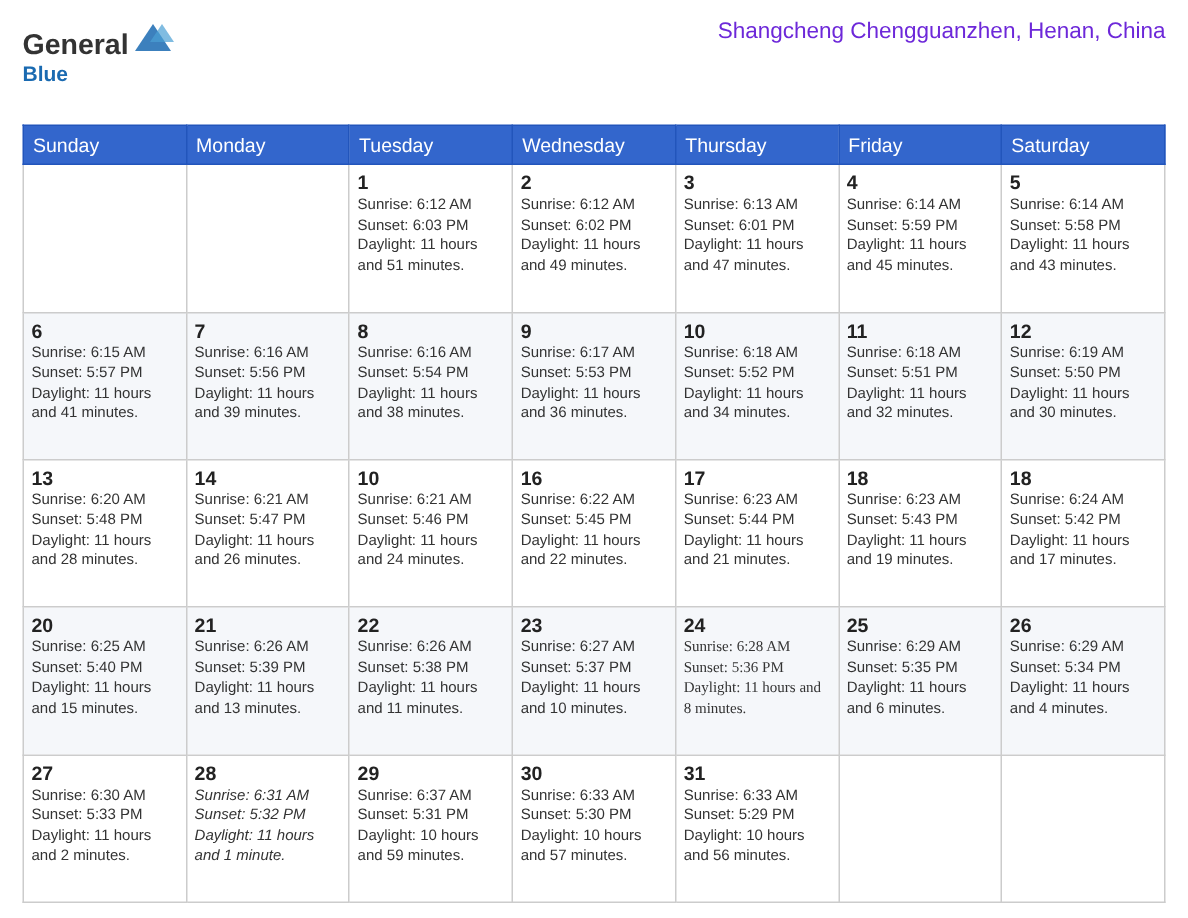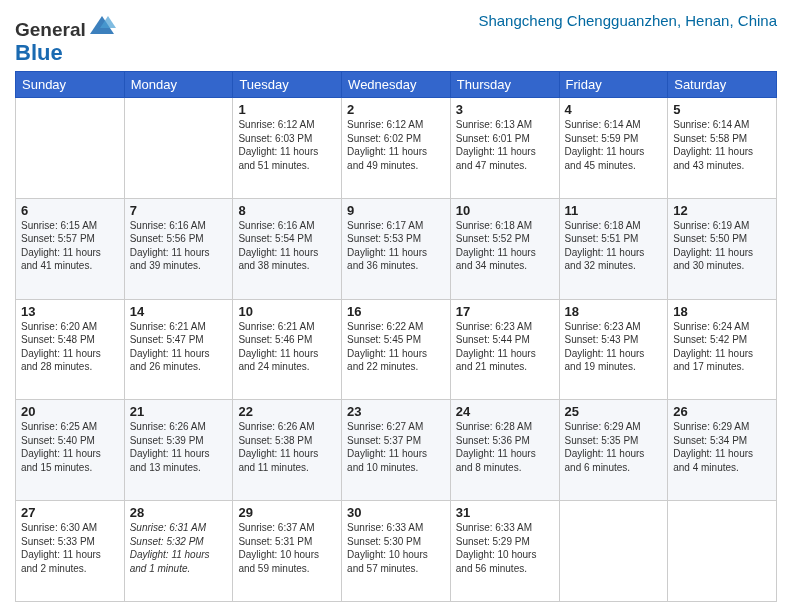--- a/index.html
+++ b/index.html
@@ -9,20 +9,21 @@
       width: 792px;
       height: 612px;
       overflow: hidden;
     }
     .page {
       width: 792px;
       height: 612px;
       padding: 10px 15px 10px 15px;
       display: flex;
       flex-direction: column;
+      gap: 20px;
     }
     .header {
       display: flex;
       align-items: flex-start;
       justify-content: space-between;
       margin-bottom: 6px;
     }
     .logo {
       display: flex;
       align-items: center;
@@ -32,21 +33,21 @@
       text-align: right;
     }
     .month-title {
       font-size: 36px;
       font-weight: bold;
       color: #222;
       line-height: 1.1;
     }
     .location-title {
       font-size: 15px;
-      color: #0369a1;
+      color: #6d28d9;
       margin-top: 2px;
     }
     .calendar {
       flex: 1;
       border: 1px solid #ccc;
       border-collapse: collapse;
       width: 100%;
       table-layout: fixed;
     }
     .calendar th {
@@ -102,21 +103,21 @@
         <div style="display:flex;align-items:center;">
           <div style="font-size:19px;font-weight:bold;color:#333;line-height:1.1;">
             <span style="color:#333;">General</span><span style="display:inline-block;margin-left:2px;">
               <svg width="28" height="22" viewBox="0 0 28 22">
                 <polygon points="14,2 26,20 2,20" fill="#1a6ab1" opacity="0.85"></polygon>
                 <polygon points="20,2 28,14 12,14" fill="#4a9fd4" opacity="0.7"></polygon>
               </svg>
             </span>
           </div>
         </div>
-        <div style="font-size:22px;font-weight:bold;color:#1a6ab1;line-height:1.1;">Blue</div>
+        <div style="font-size:14px;font-weight:bold;color:#1a6ab1;line-height:1.1;">Blue</div>
       </div>
     </div>
     <div class="title-section">
       <div class="location-title">Shangcheng Chengguanzhen, Henan, China</div>
     </div>
   </div>
 
   <table class="calendar">
     <thead>
       <tr>
@@ -272,21 +273,21 @@
 Daylight: 11 hours and 11 minutes.</div>
           </td>
           <td>
             <span class="day-number">23</span>
             <div class="cell-info" style="white-space: pre-line;">Sunrise: 6:27 AM
 Sunset: 5:37 PM
 Daylight: 11 hours and 10 minutes.</div>
           </td>
           <td>
             <span class="day-number">24</span>
-            <div class="cell-info" style="white-space: pre-line;">Sunrise: 6:28 AM
+            <div class="cell-info" style="white-space: pre-line; font-family: Liberation Serif, serif;">Sunrise: 6:28 AM
 Sunset: 5:36 PM
 Daylight: 11 hours and 8 minutes.</div>
           </td>
           <td>
             <span class="day-number">25</span>
             <div class="cell-info" style="white-space: pre-line;">Sunrise: 6:29 AM
 Sunset: 5:35 PM
 Daylight: 11 hours and 6 minutes.</div>
           </td>
           <td>

